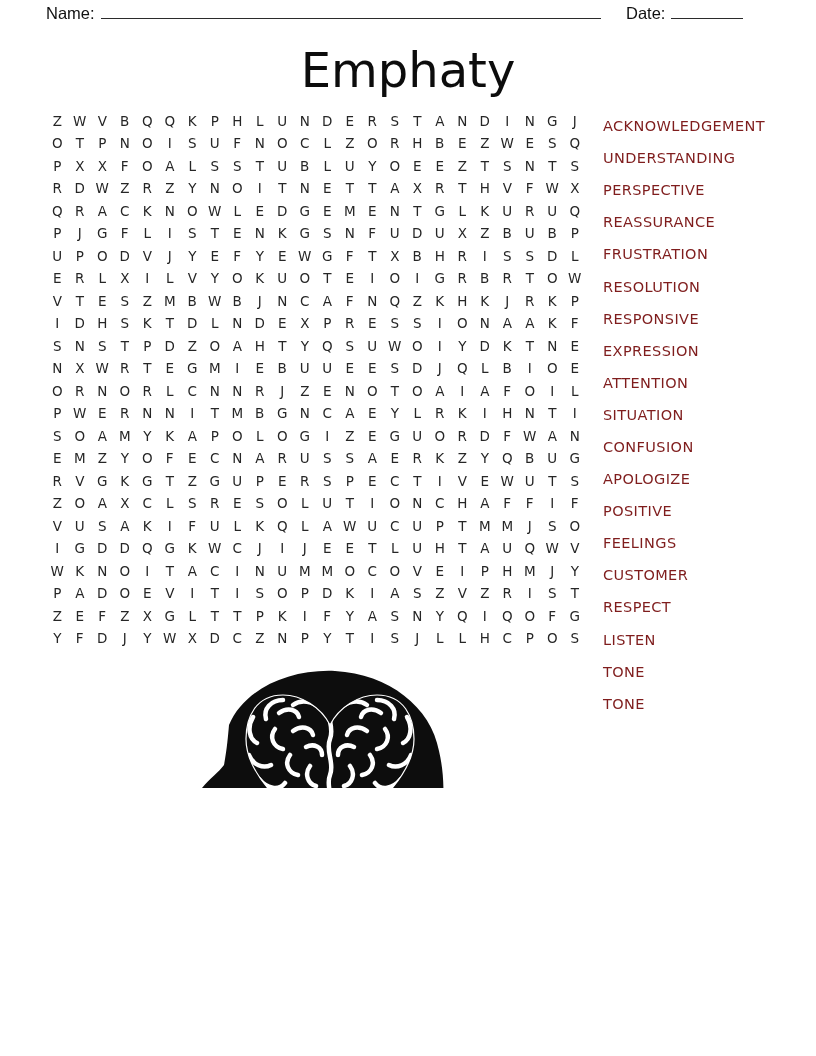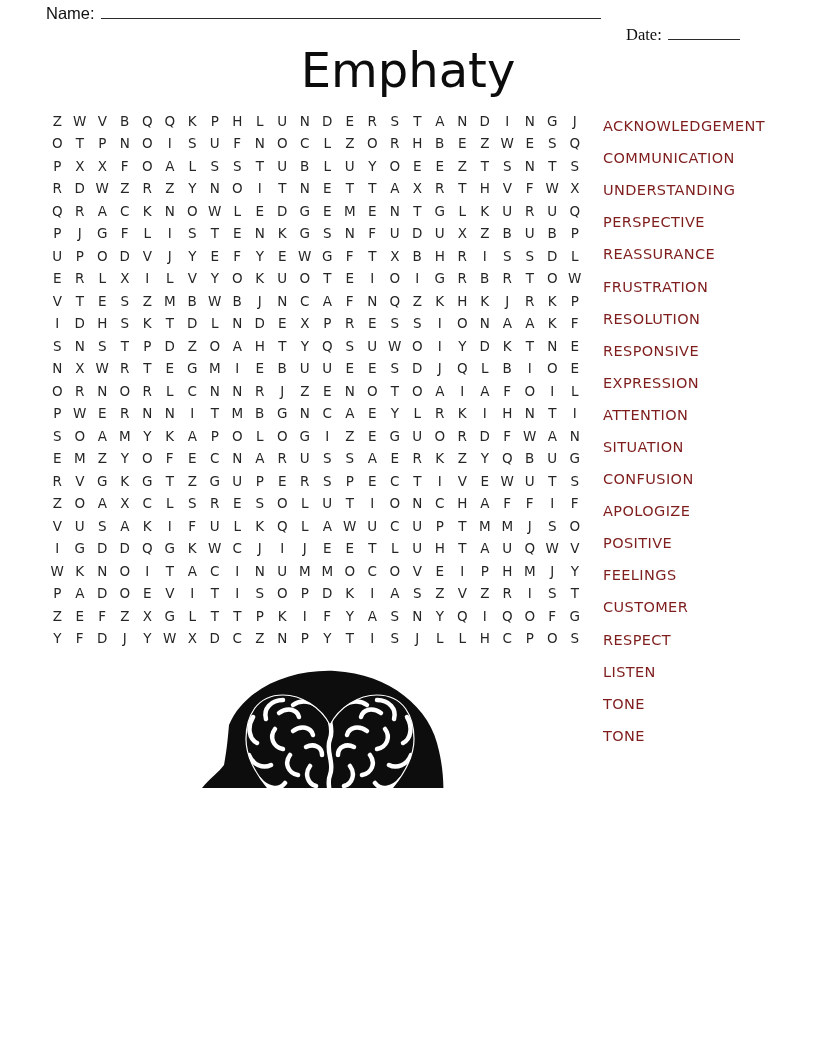--- a/index.html
+++ b/index.html
@@ -6,21 +6,21 @@
   .sheet{
     position:relative;
     width:816px;height:788px;
     background:#ffffff;
     overflow:hidden;
     font-family:"DejaVu Sans","Liberation Sans",sans-serif;
     color:#1a1a1a;
   }
   
   .name-field{position:absolute;left:46px;top:4px;font-family:"Liberation Sans",sans-serif;font-size:16.5px;color:#111;white-space:nowrap;}
-  .date-field{position:absolute;left:626px;top:4px;font-family:Liberation Serif, serif;font-size:16.5px;color:#111;white-space:nowrap;margin-top:21px;}
+  .date-field{position:absolute;left:626px;top:4px;font-family:Liberation Sans, sans-serif;font-size:16.5px;color:#111;white-space:nowrap;}
   .write-line{display:inline-block;vertical-align:baseline;border-bottom:1.6px solid #2b2b2b;height:13px;}
   .name-line{width:500px;margin-left:6px;}
   .date-line{width:72px;margin-left:6px;}
   
   .title{
     position:absolute;left:0;right:0;top:30px;margin:12px;
     text-align:center;font-size:48px;font-weight:400;color:#0c0c0c;
     font-family:"DejaVu Sans",sans-serif;letter-spacing:0px;
   }
   
@@ -636,21 +636,20 @@
       <span class="cell">L</span>
       <span class="cell">H</span>
       <span class="cell">C</span>
       <span class="cell">P</span>
       <span class="cell">O</span>
       <span class="cell">S</span>
     </div>
 
   <ul class="words" id="word-list">
       <li class="word">ACKNOWLEDGEMENT</li>
-      <li class="word">COMMUNICATION</li>
       <li class="word">UNDERSTANDING</li>
       <li class="word">PERSPECTIVE</li>
       <li class="word">REASSURANCE</li>
       <li class="word">FRUSTRATION</li>
       <li class="word">RESOLUTION</li>
       <li class="word">RESPONSIVE</li>
       <li class="word">EXPRESSION</li>
       <li class="word">ATTENTION</li>
       <li class="word">SITUATION</li>
       <li class="word">CONFUSION</li>

